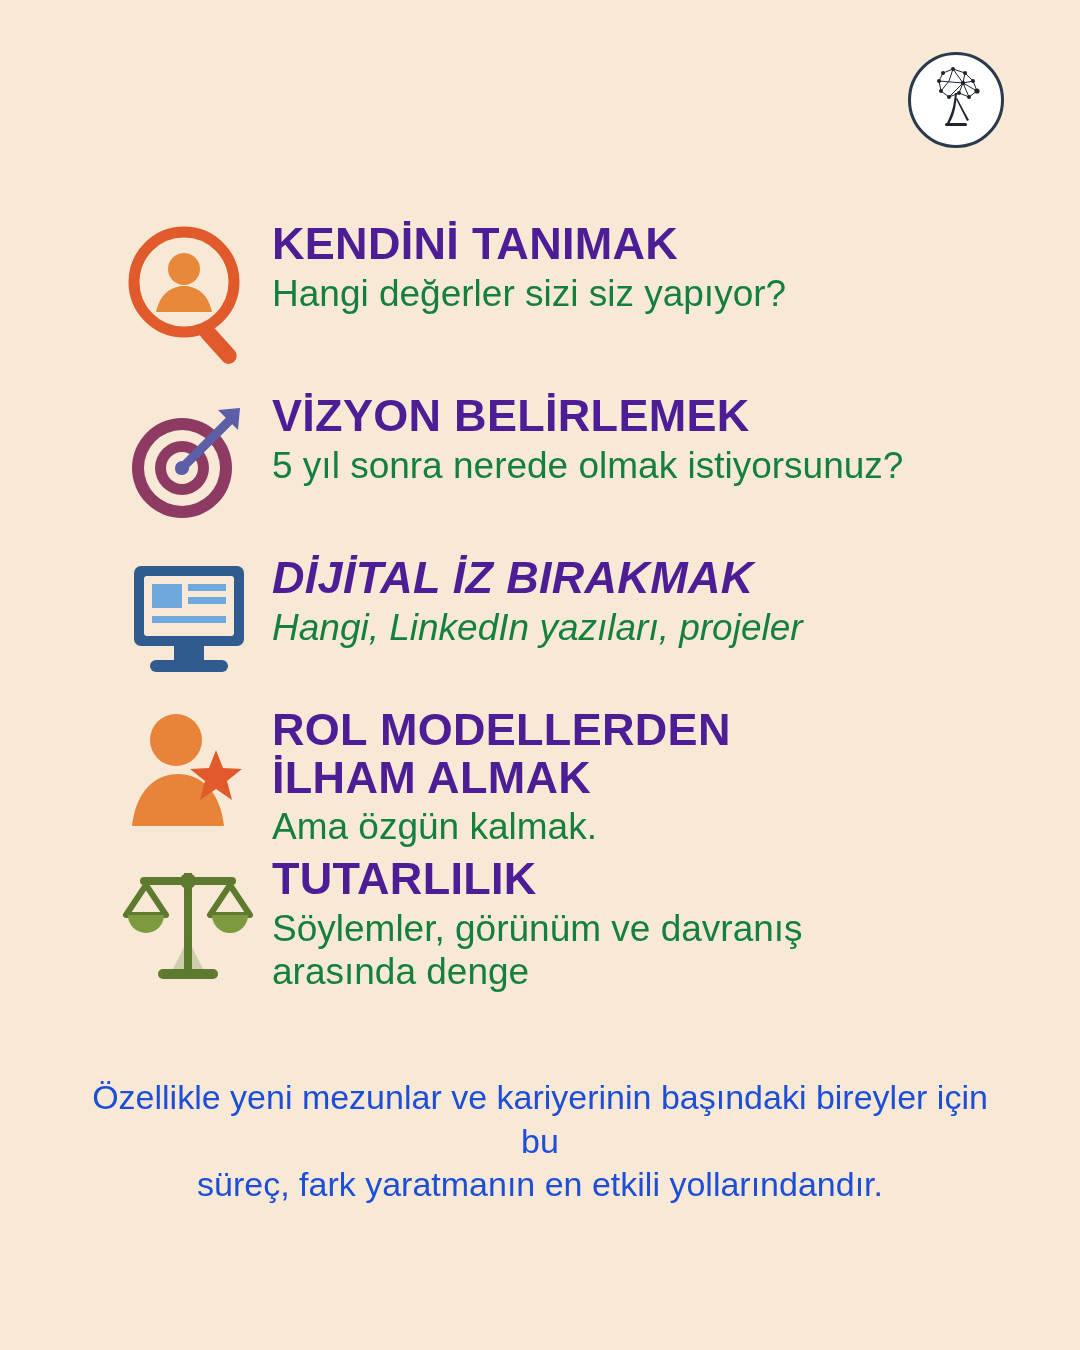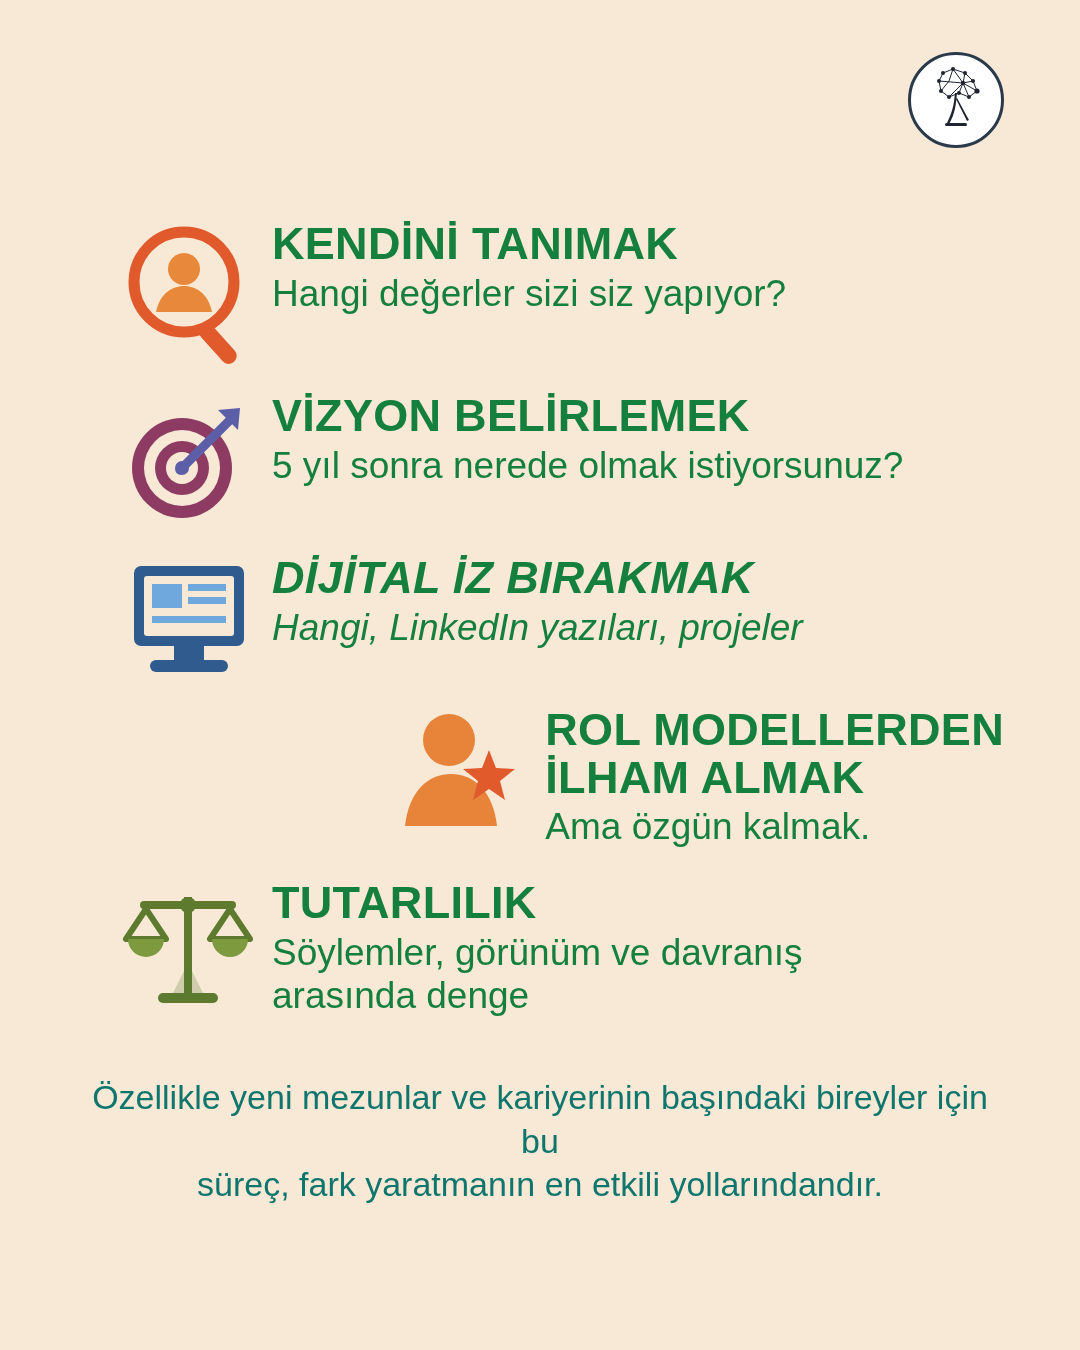--- a/index.html
+++ b/index.html
@@ -52,52 +52,52 @@
     justify-content: center;
     padding-top: 6px;
   }
   .icon-cell svg { display: block; }
   .text-cell {
     padding-top: 2px;
   }
   .row-title {
     font-size: 45px;
     font-weight: bold;
-    color: #15803d;
+    color: #4c1d95;
     letter-spacing: 0.3px;
     line-height: 1.06;
     margin: 0 0 4px 0;
     white-space: pre-line;
   }
   .row-sub {
     font-size: 37px;
     color: #15803d;
     line-height: 1.18;
     margin: 0;
     white-space: pre-line;
     font-weight: 400;
   }
 
   
   .row-1 { margin-bottom: 26px; }
   .row-2 { margin-bottom: 24px; }
   .row-3 { margin-bottom: 22px; font-style: italic; }
-  .row-4 { margin-bottom: 28px; justify-content: flex-end; }
+  .row-4 { margin-bottom: 4px; }
   .row-5 { margin-bottom: 0; }
 
   
   .footer {
     position: absolute;
     top: 1076px;
     left: 90px;
     width: 900px;
     text-align: center;
     font-size: 34px;
     line-height: 1.28;
-    color: #0f766e;
+    color: #1d4ed8;
     white-space: pre-line;
   }
 </style>
 </head>
 <body>
 
 <div class="logo-badge">
   <span>
     <svg width="74" height="74" viewBox="0 0 74 74">
       <g stroke="#1f2430" stroke-width="1" fill="none">

